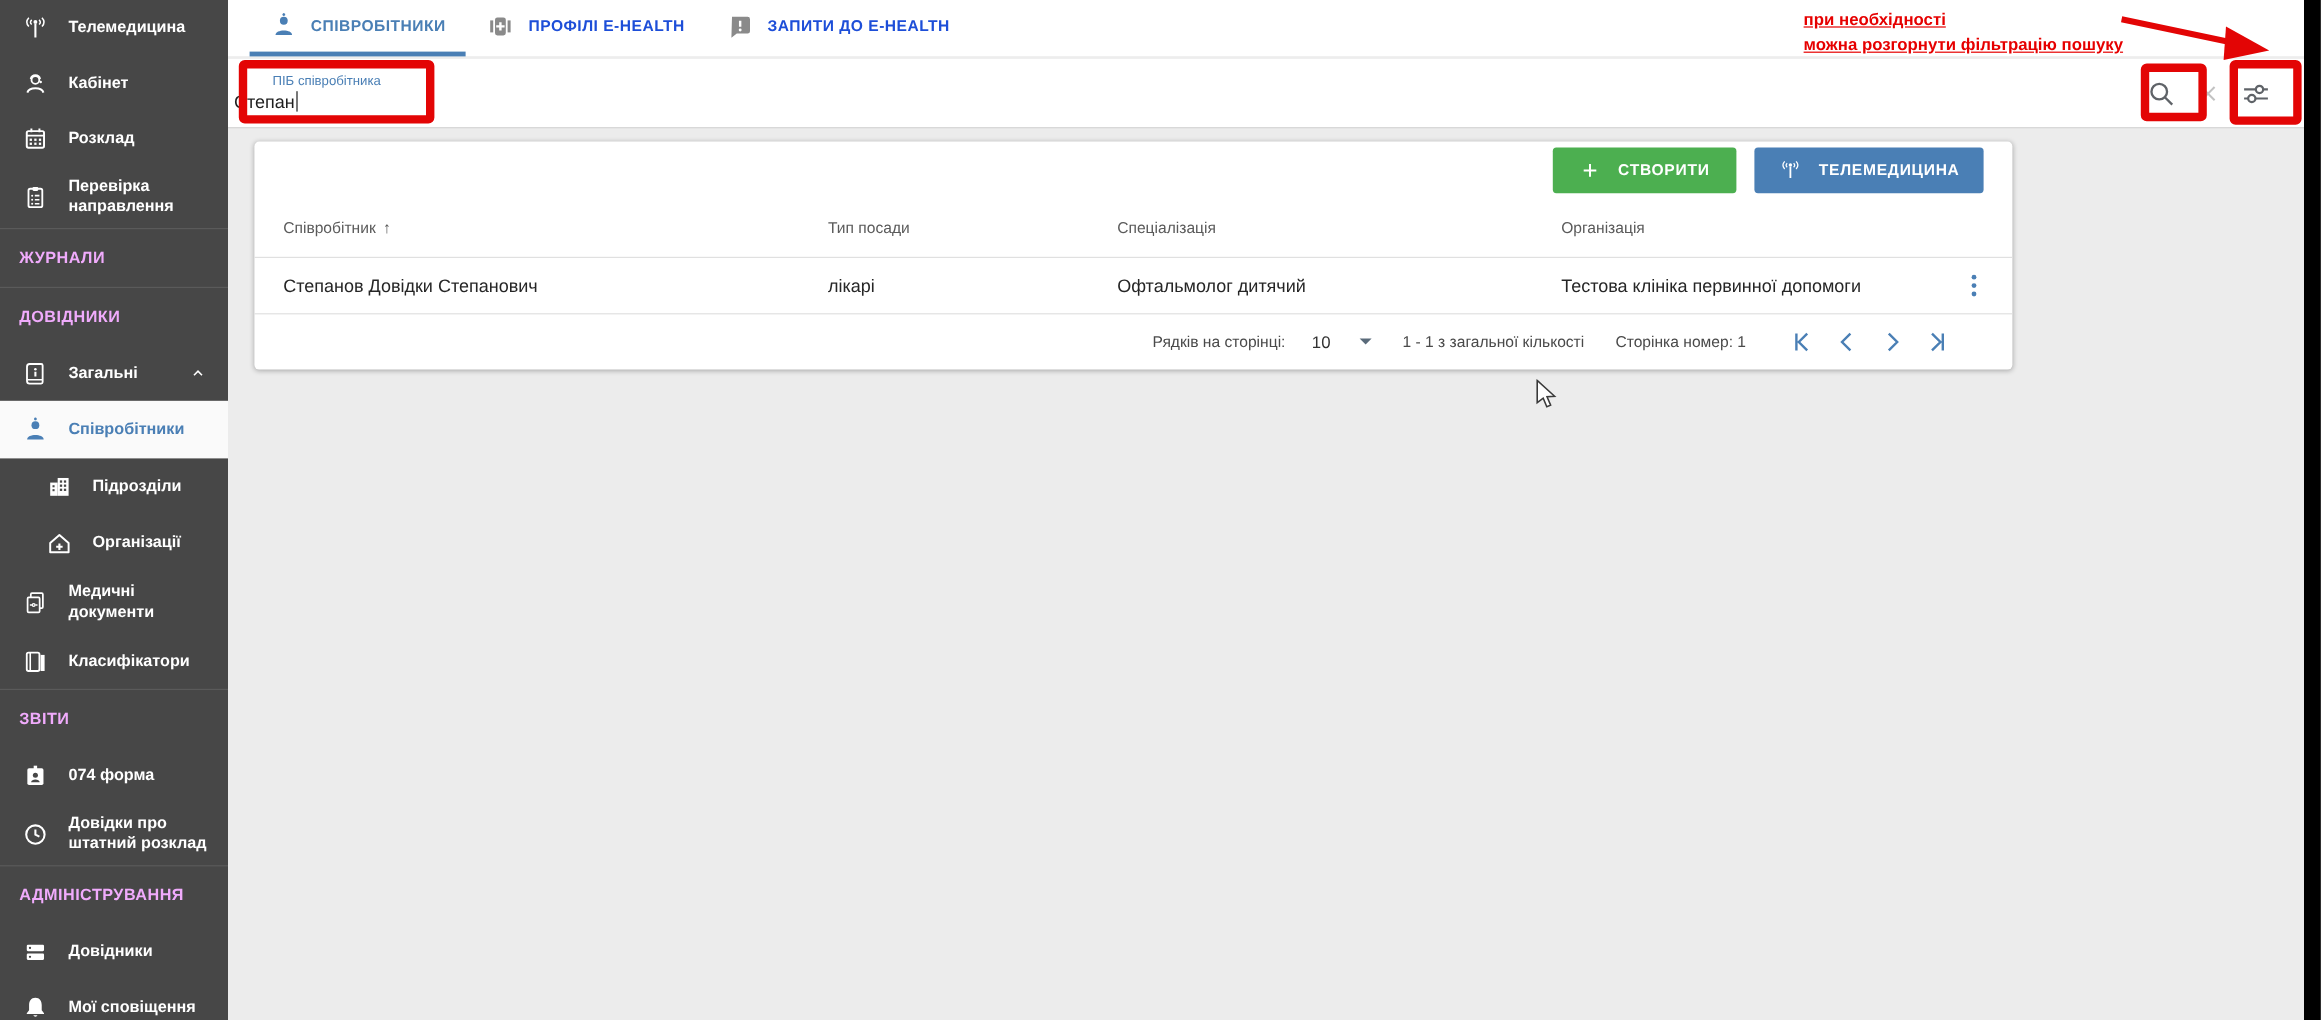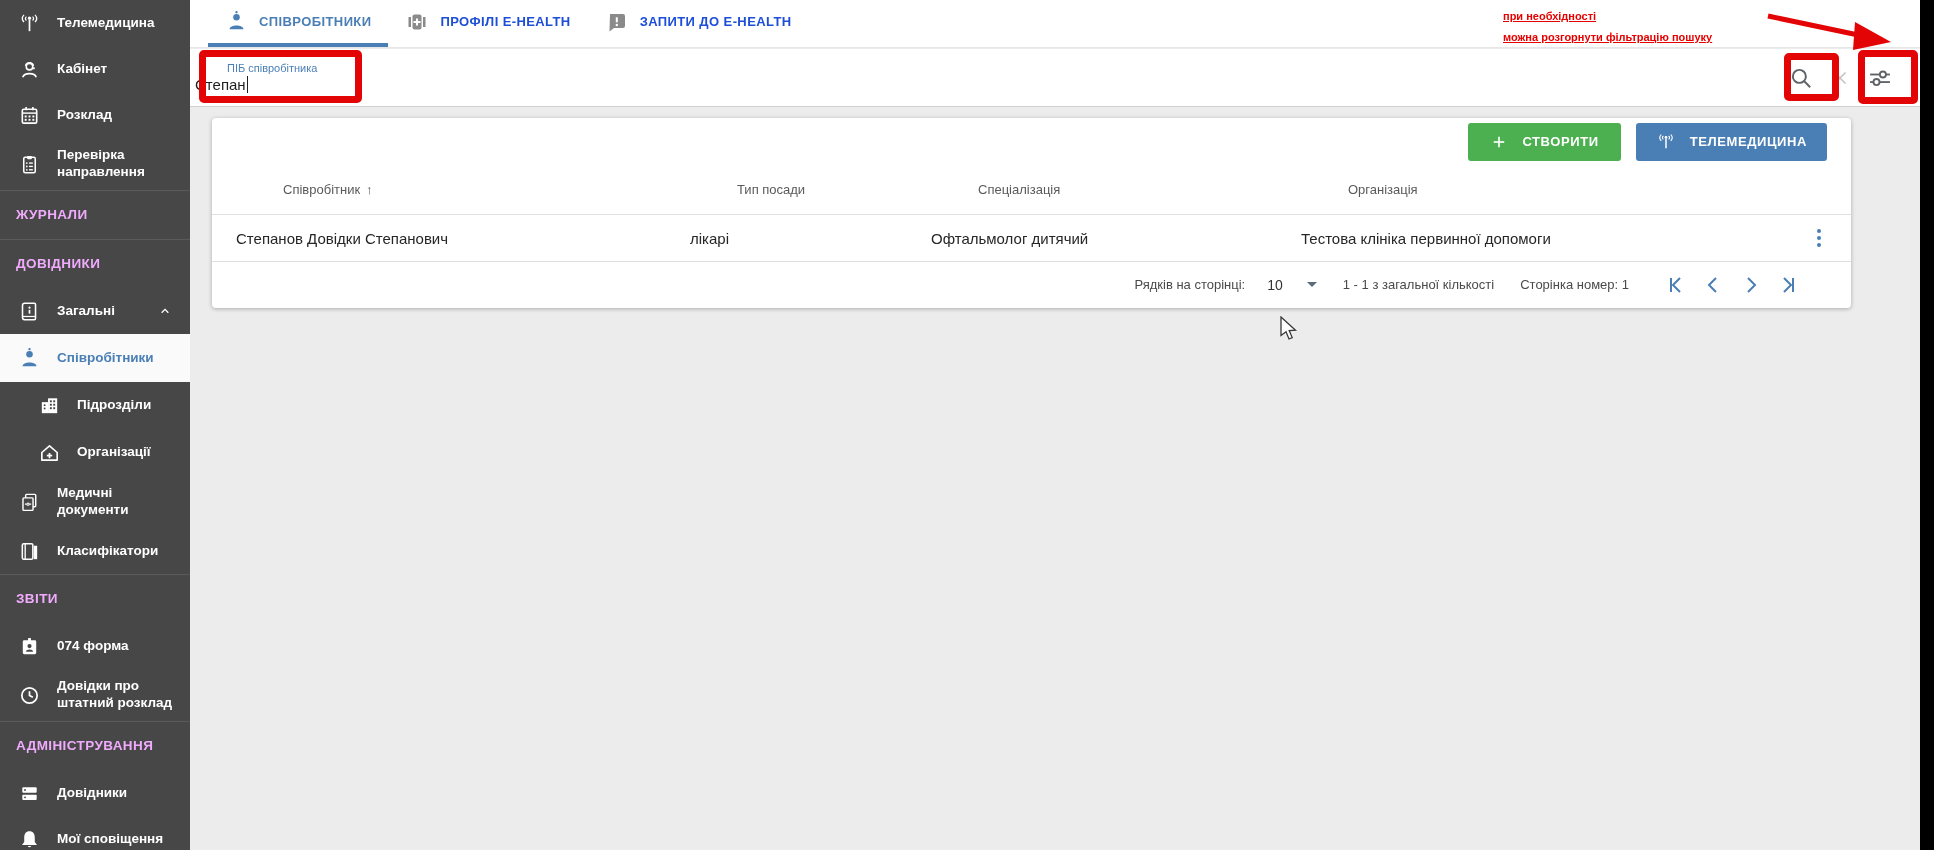--- a/index.html
+++ b/index.html
@@ -41,50 +41,50 @@
 
   .searchbar { position:absolute; left:0; top:49px; width:100%; height:58px; background:#fff;
                border-bottom:1px solid #cfcfcf; z-index:2; }
   .search-label { position:absolute; left:25px; top:13px; font-size:11px; color:#4a7fb5;padding-left:12px; }
   .search-value { position:absolute; left:5px; top:27px; font-size:15px; color:#1f1f1f; }
   .text-caret { display:inline-block; width:1.5px; height:17px; background:#1f1f1f; vertical-align:-3px; margin-left:1px; }
   .sb-icons { position:absolute; right:26px; top:0; height:100%; display:flex; align-items:center; gap:15px; }
   .sb-icons .ic { cursor:pointer; }
 
   
-  .card { position:absolute; left:22px; top:118px; width:1639px; height:190px; background:#fff;
+  .card { position:absolute; left:22px; top:118px; width:1465px; height:190px; background:#fff;
           border-radius:4px; box-shadow:0 1px 4px rgba(0,0,0,.28); z-index:1; }
   .btnrow { height:47px; display:flex; justify-content:flex-end; align-items:center; gap:15px; padding:0 24px; }
   .btn { height:38px; display:inline-flex; align-items:center; gap:14px; border:none; border-radius:3px;
          color:#fff; font-family:inherit; font-size:13px; font-weight:700; letter-spacing:.6px; cursor:pointer; padding:0 22px; }
   .btn-create { background:#4caf50; }
   .btn-tele   { background:#4a7fb5; padding:0 20px; }
 
   .trow { display:grid; grid-template-columns:454px 241px 370px 1fr 50px; align-items:center; padding:0 24px; }
   .thead { height:50px; border-bottom:1px solid #e0e0e0; font-size:13px; color:#5a5a5a; }
-  .thead .cell { cursor:pointer;margin-left:47px; }
+  .thead .cell { cursor:pointer; }
   .sort-arrow { margin-left:6px; color:#555; font-size:13px; }
   .tdata { height:47px; border-bottom:1px solid #e0e0e0; font-size:15px; color:#262626; }
   .kebab { justify-self:end; display:flex; flex-direction:column; gap:3px; padding:6px; cursor:pointer; }
   .kebab i { width:4px; height:4px; border-radius:50%; background:#4a7fb5; }
 
   .pagrow { height:45px; display:flex; align-items:center; justify-content:flex-end; gap:26px;
             padding-right:48px; font-size:13px; color:#4a4a4a; }
   .rpp { display:flex; align-items:center; gap:22px; }
   .rpp-select { display:flex; align-items:center; gap:24px; cursor:pointer; font-size:14px; color:#333; }
   .caret-down { width:0; height:0; border-left:5px solid transparent; border-right:5px solid transparent; border-top:5px solid #5a6b7a; }
   .pag-nav { display:flex; align-items:center; gap:10px; margin-left:6px; }
   .pag-btn { width:28px; height:28px; display:flex; align-items:center; justify-content:center; cursor:pointer; color:#4a7fb5; }
 
   
   .red-box { position:absolute; border:7px solid #e30505; border-radius:5px; z-index:100; pointer-events:none; }
   .rb-input  { left:199px;  top:50px; width:163px; height:53px; }
   .rb-search { left:1784px; top:53px; width:55px;  height:48px; }
   .rb-filter { left:1858px; top:50px; width:60px;  height:54px; }
-  .note { position:absolute; left:1503px; top:6px; z-index:100; color:#e60000; font-weight:700; font-size:11px;
+  .note { position:absolute; left:1503px; top:6px; z-index:100; color:#e60000; font-weight:700; font-size:14px;
           line-height:21px; text-decoration:underline;
           text-shadow:-1px -1px 0 #fff, 1px -1px 0 #fff, -1px 1px 0 #fff, 1px 1px 0 #fff, 0 0 3px #fff; }
   .arrow-wrap { position:absolute; left:1765px; top:10px; z-index:100; }
   .cursor-wrap { position:absolute; left:1278px; top:316px; z-index:110; }
 </style>
 </head>
 <body>
 
 <nav class="sidebar" id="sidebar">
     <div class="sb-entry sb-item">

